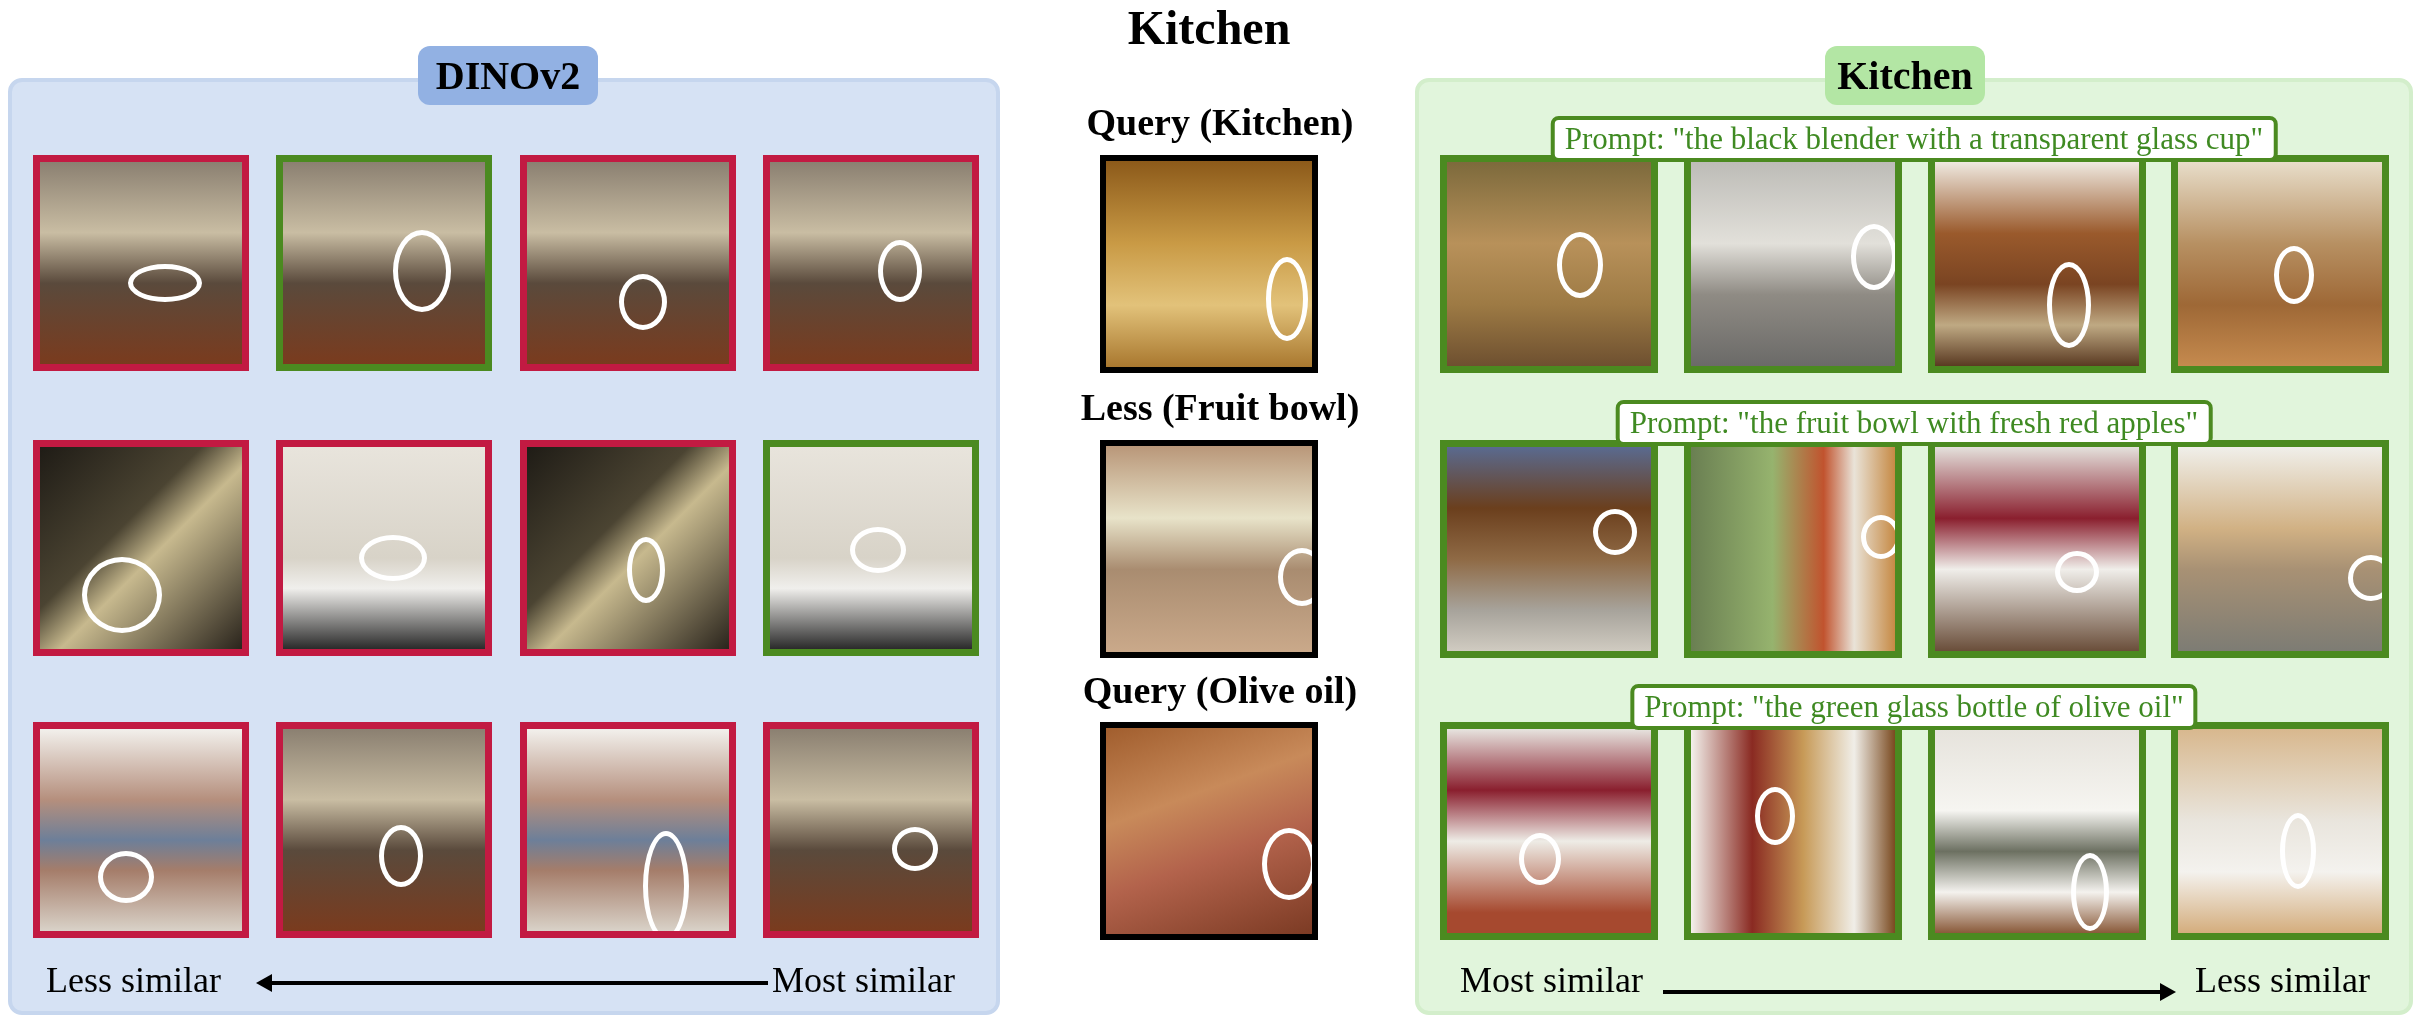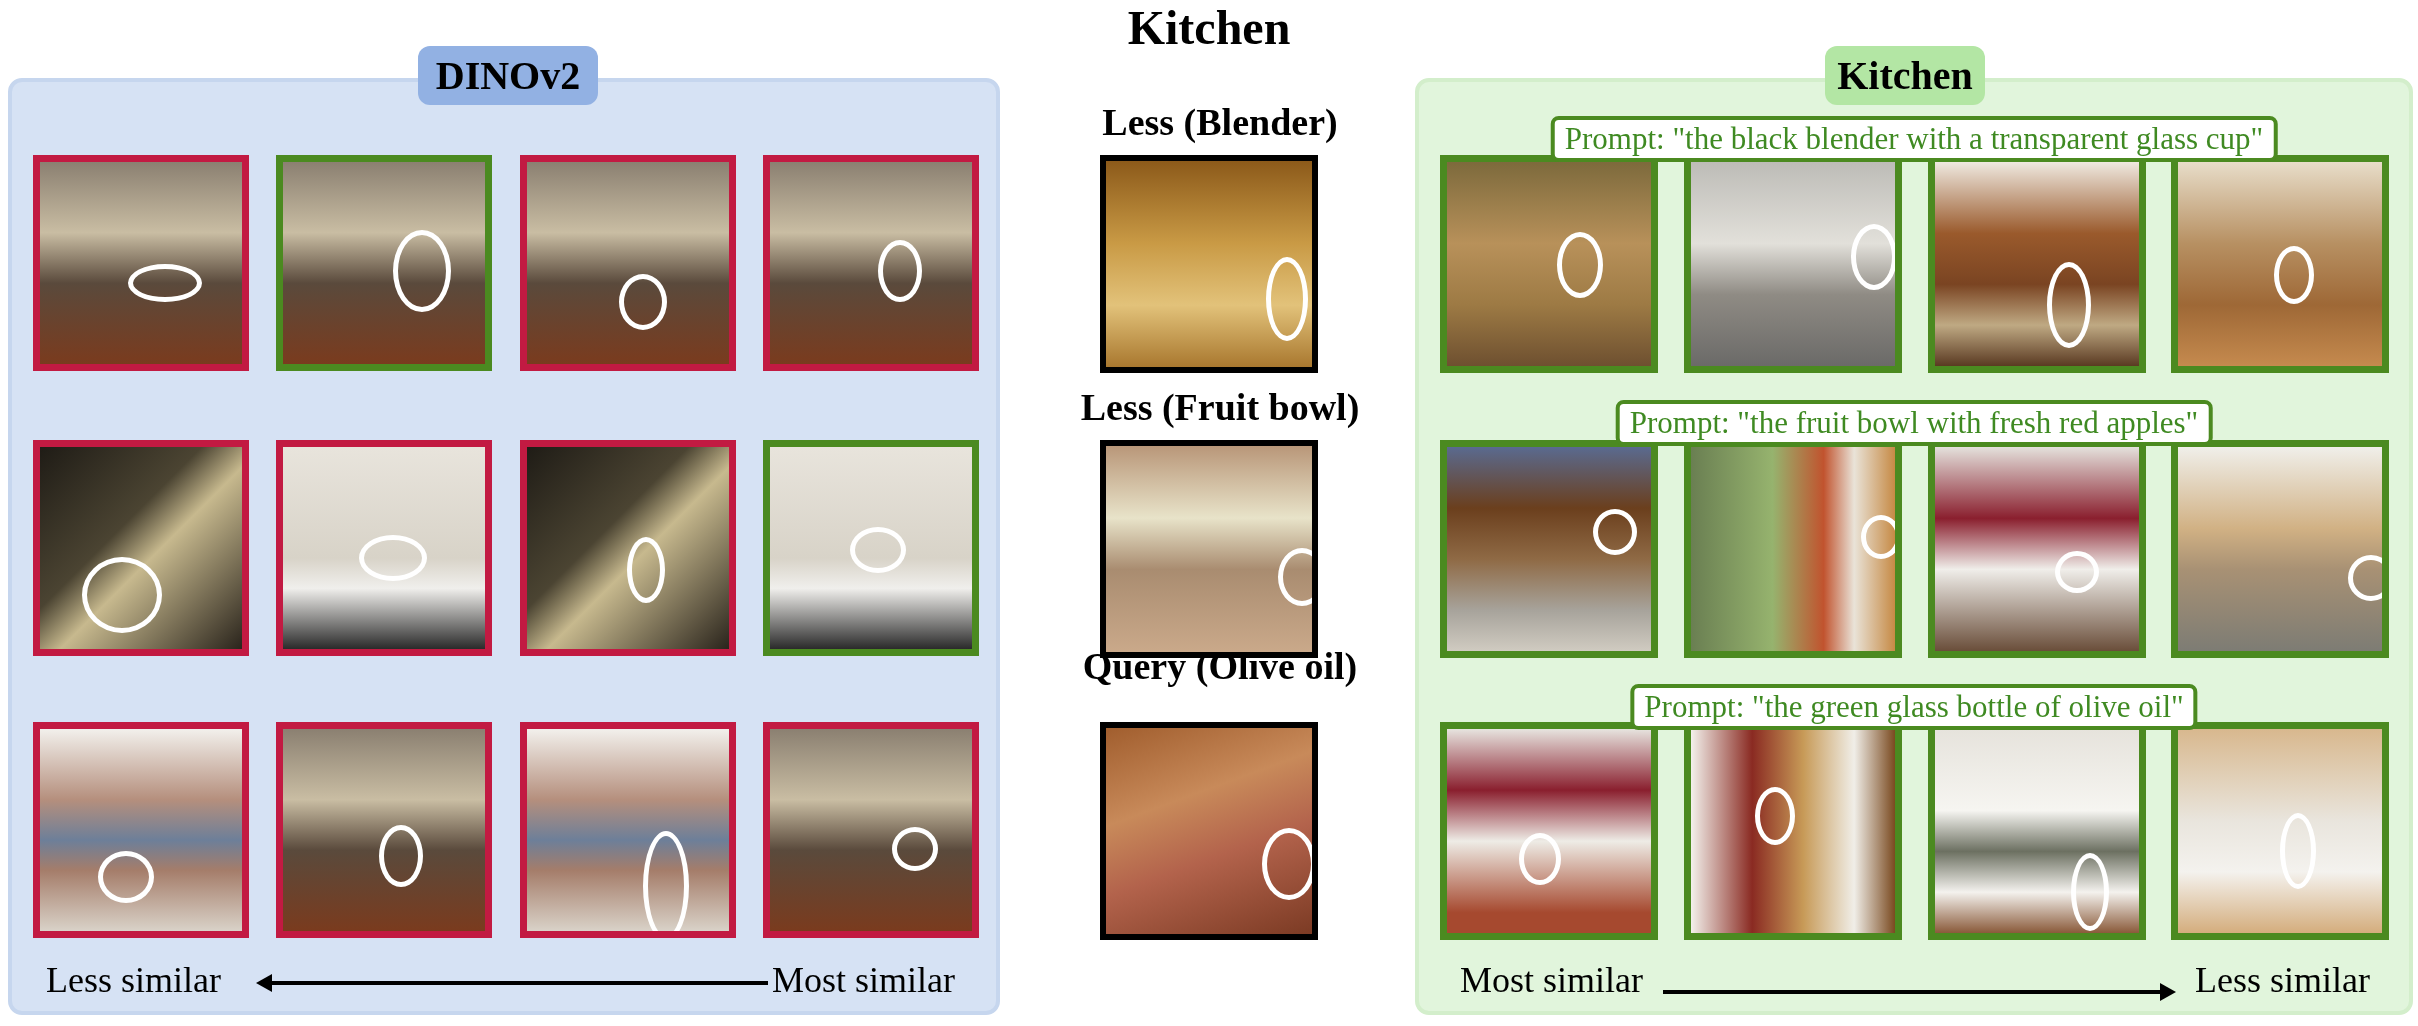--- a/index.html
+++ b/index.html
@@ -89,33 +89,33 @@
 <div class="tile red" style="left:763px;top:722px;">
   <div class="scene" style="background:linear-gradient(180deg,#8b8071 0%,#c9bda3 35%,#5a4a3c 60%,#7a3b1e 100%);"></div>
   <div class="ellipse" style="left:122px;top:98px;width:46px;height:44px;"></div>
 </div>
 
 <div class="caption" style="left:46px;">Less similar</div>
 <div class="arrowhead-left" style="left:256px;top:974px;"></div>
 <div class="arrow-line" style="left:268px;width:500px;top:981px;"></div>
 <div class="caption" style="left:772px;">Most similar</div>
 
-<div class="query-title" style="top:100px;">Less (Blender)</div>
+<div class="query-title" style="top:100px;">Query (Kitchen)</div>
 <div class="tile black" style="left:1100px;top:155px;width:218px;height:218px;">
   <div class="scene" style="background:linear-gradient(180deg,#8c5a1a 0%,#c99a45 40%,#e2c27a 70%,#a9782f 100%);"></div>
   <div class="ellipse" style="left:160px;top:96px;width:42px;height:84px;"></div>
 </div>
 
 <div class="query-title" style="top:385px;">Less (Fruit bowl)</div>
 <div class="tile black" style="left:1100px;top:440px;width:218px;height:218px;">
   <div class="scene" style="background:linear-gradient(180deg,#b99779 0%,#e8e3c9 35%,#a98c70 60%,#caa98a 100%);"></div>
   <div class="ellipse" style="left:172px;top:102px;width:48px;height:58px;"></div>
 </div>
 
-<div class="query-title" style="top:644px;">Query (Olive oil)</div>
+<div class="query-title" style="top:668px;">Query (Olive oil)</div>
 <div class="tile black" style="left:1100px;top:722px;width:218px;height:218px;">
   <div class="scene" style="background:linear-gradient(160deg,#a15e2e 0%,#c88a5a 35%,#b3634c 60%,#7c3b24 100%);"></div>
   <div class="ellipse" style="left:156px;top:100px;width:54px;height:72px;"></div>
 </div>
 
 <div class="panel steer"></div>
 <div class="badge steer">Kitchen</div>
 
 <div class="prompt" style="left:1914px;top:116px;">Prompt: "the black blender with a transparent glass cup"</div>
 <div class="tile green" style="left:1440px;top:155px;width:218px;height:218px;">

